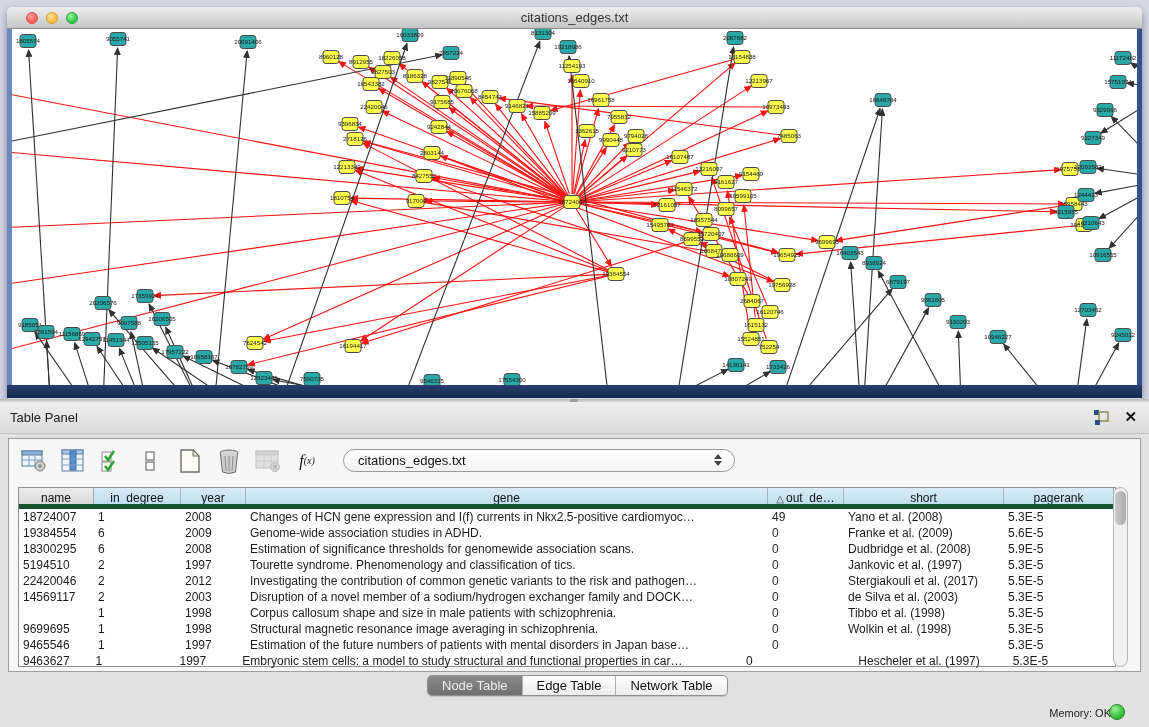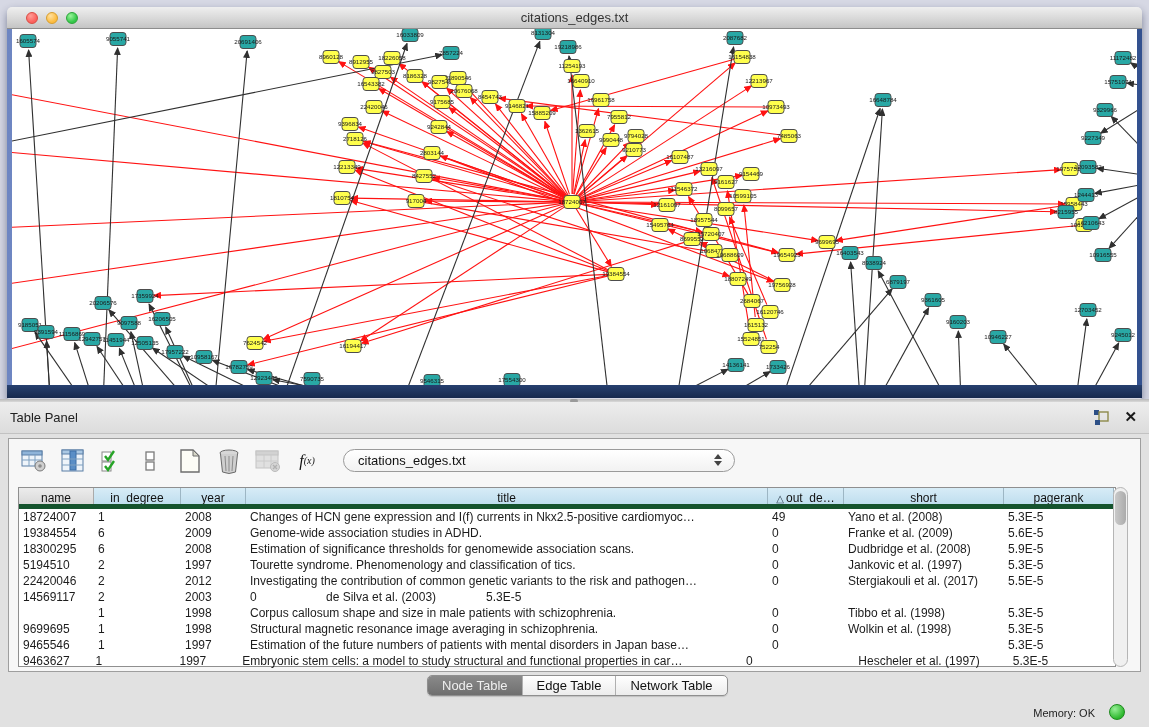--- a/index.html
+++ b/index.html
@@ -76,21 +76,21 @@
   .tabbar { position:absolute; left:0; top:672px; width:1149px; height:28px; }
   .segmented { position:absolute; left:427px; top:3px; height:21px; display:flex;
     border:1px solid #8f8f8f; border-radius:5px; overflow:hidden;
     background:linear-gradient(#ffffff,#ececec); box-shadow:0 1px 1px rgba(0,0,0,.15); }
   .seg { font-size:13px; color:#111; padding:2px 14px 0 14px; border-right:1px solid #b0b0b0; }
   .seg:last-child { border-right:none; }
   .seg.sel { background:linear-gradient(#8a8a8a,#6f6f6f); color:#efefef; }
 
   
   .statusbar { position:absolute; left:0; top:700px; width:1149px; height:27px; background:#e1e1e1; }
-  .mem-label { position:absolute; right:54px; top:7px; font-size:11px; color:#222; }
+  .mem-label { position:absolute; right:38px; top:7px; font-size:11px; color:#222; }
   .mem-dot { position:absolute; right:24px; top:4px; width:16px; height:16px; border-radius:50%;
     background:radial-gradient(circle at 35% 30%, #97ef97, #2eb82e 70%); border:1px solid #1d8a1d; }
 </style>
 </head>
 <body>
 
 <div class="desktop"></div>
 
 <div class="net-window">
   <div class="titlebar">
@@ -759,21 +759,21 @@
           <span class="arr-dn"></span>
         </span>
     </div>
   </div>
 
   <div class="tableview">
     <div class="thead" id="thead">
         <div class="th gray" style="width: 75px;">name</div>
         <div class="th" style="width: 87px;">in_degree</div>
         <div class="th" style="width: 65px;">year</div>
-        <div class="th" style="width: 522px;">title</div>
+        <div class="th" style="width: 522px;">gene</div>
         <div class="th" style="width: 76px;"><span class="sort-tri">△</span>out_de…</div>
         <div class="th" style="width: 160px;">short</div>
         <div class="th" style="width: 110px;">pagerank</div>
       </div>
     <div id="tbody">
         <div class="trow">
           <div class="td" style="width: 75px;">18724007</div>
           <div class="td" style="width: 87px;">1</div>
           <div class="td" style="width: 65px;">2008</div>
           <div class="td" style="width: 522px;">Changes of HCN gene expression and I(f) currents in Nkx2.5-positive cardiomyoc…</div>
@@ -814,20 +814,21 @@
           <div class="td" style="width: 65px;">2012</div>
           <div class="td" style="width: 522px;">Investigating the contribution of common genetic variants to the risk and pathogen…</div>
           <div class="td" style="width: 76px;">0</div>
           <div class="td" style="width: 160px;">Stergiakouli et al. (2017)</div>
           <div class="td" style="width: 110px;">5.5E-5</div>
         </div>
         <div class="trow">
           <div class="td" style="width: 75px;">14569117</div>
           <div class="td" style="width: 87px;">2</div>
           <div class="td" style="width: 65px;">2003</div>
+          <div class="td" style="width: 522px;">Disruption of a novel member of a sodium/hydrogen exchanger family and DOCK…</div>
           <div class="td" style="width: 76px;">0</div>
           <div class="td" style="width: 160px;">de Silva et al. (2003)</div>
           <div class="td" style="width: 110px;">5.3E-5</div>
         </div>
         <div class="trow">
           <div class="td" style="width: 75px; margin-top: 28px;">9777169</div>
           <div class="td" style="width: 87px;">1</div>
           <div class="td" style="width: 65px;">1998</div>
           <div class="td" style="width: 522px;">Corpus callosum shape and size in male patients with schizophrenia.</div>
           <div class="td" style="width: 76px;">0</div>

